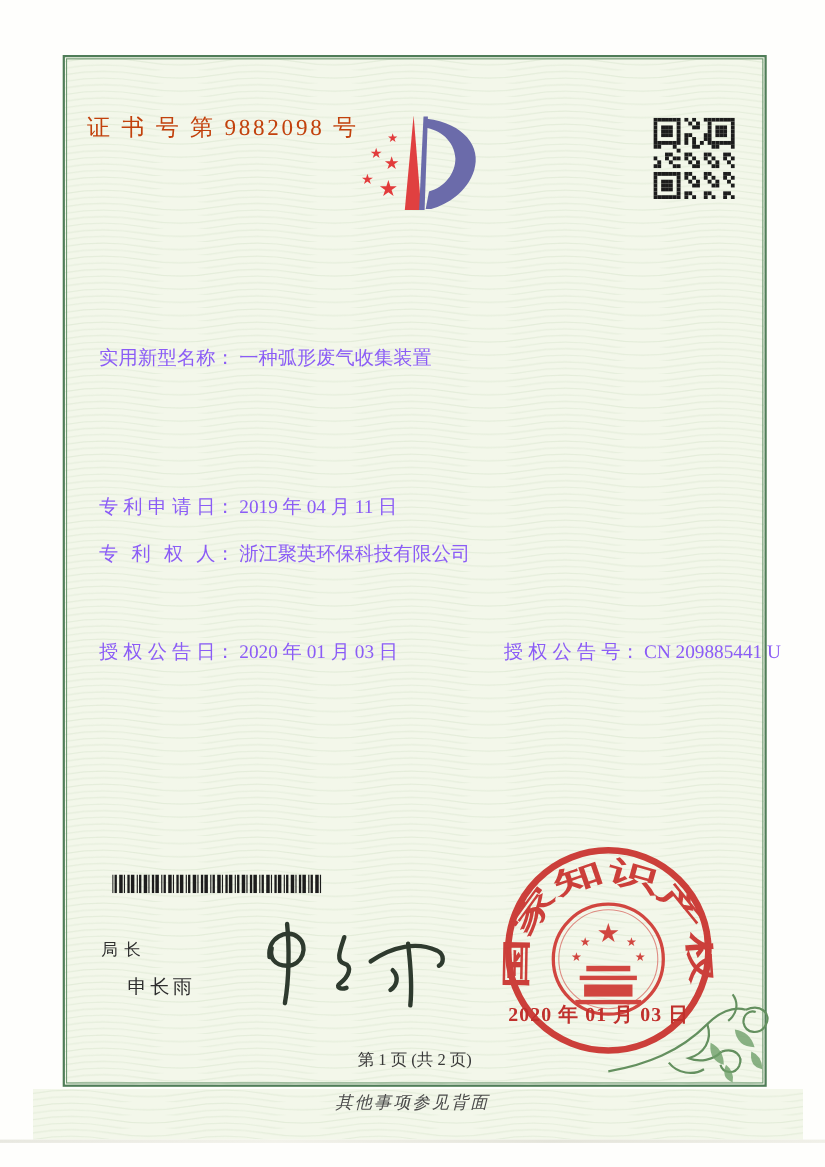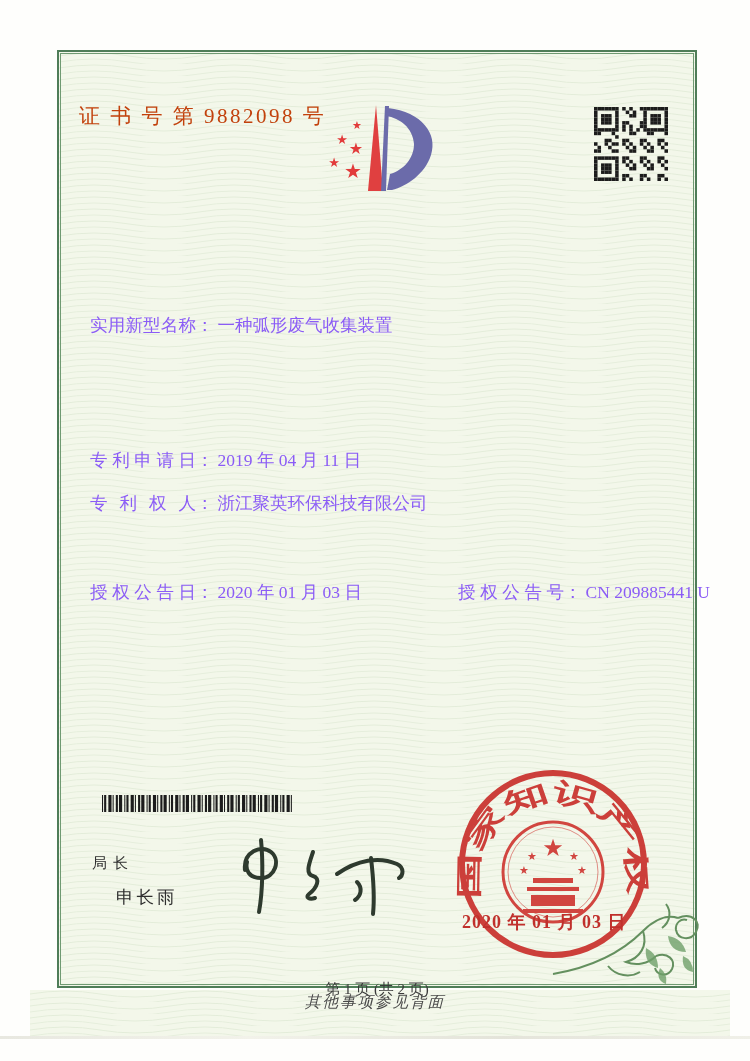--- a/index.html
+++ b/index.html
@@ -22,21 +22,21 @@
   .paras{position:absolute;left:31px;top:560px;width:580px;z-index:2;font-size:15.5px;
          line-height:1.78;color:#3a3a3a;font-style:italic;}
   .paras p{margin:0 0 6px 0;text-indent:2em;}
   .barcode{position:absolute;left:43px;top:743px;width:192px;height:17px;z-index:2;}
   .sig-title{position:absolute;left:33px;top:802px;font-size:15px;letter-spacing:6px;z-index:2;color:#2e2e2e;}
   .sig-name{position:absolute;left:33px;top:833px;font-size:17.5px;letter-spacing:3px;z-index:2;color:#2e2e2e;margin-left:24px;}
   .signature{position:absolute;left:158px;top:778px;width:205px;height:90px;z-index:2;}
   .seal{position:absolute;left:394px;top:712px;width:200px;height:200px;z-index:3;opacity:.92;}
   .seal-date{position:absolute;left:403px;top:858px;font-size:18px;color:#c0302c;
              letter-spacing:1px;z-index:4;font-weight:600;}
-  .page-num{position:absolute;left:0;top:902px;width:100%;text-align:center;font-size:15px;color:#3a3a3a;z-index:2;margin-top:26px;}
+  .page-num{position:absolute;left:0;top:902px;width:100%;text-align:center;font-size:15px;color:#3a3a3a;z-index:2;}
   .ornament{position:absolute;left:548px;top:896px;width:162px;height:96px;z-index:4;}
   .back-note{position:absolute;left:0;top:992px;width:100%;text-align:center;font-size:15.5px;
              font-style:italic;color:#4a4a4a;z-index:2;letter-spacing:2px;}
   .deckle{position:absolute;left:0;top:1036px;width:100%;height:3px;
           background:linear-gradient(90deg,#e8e8e0,#f2f2ea,#e4e4da,#f0f0e8);z-index:0;}
 </style>
 </head>
 <body>
 
 <div class="page">

